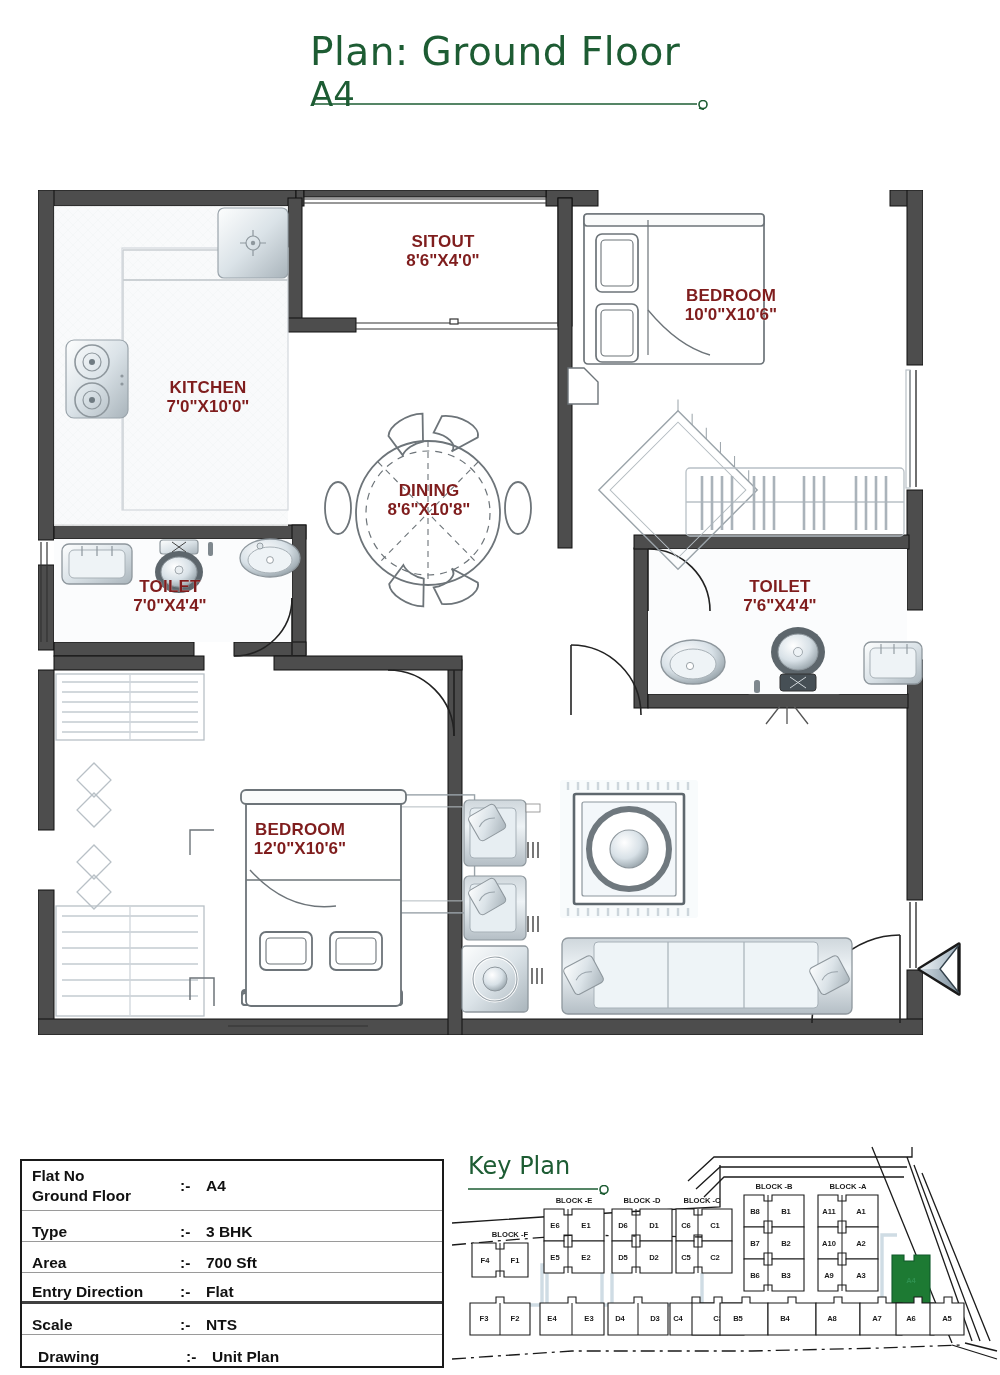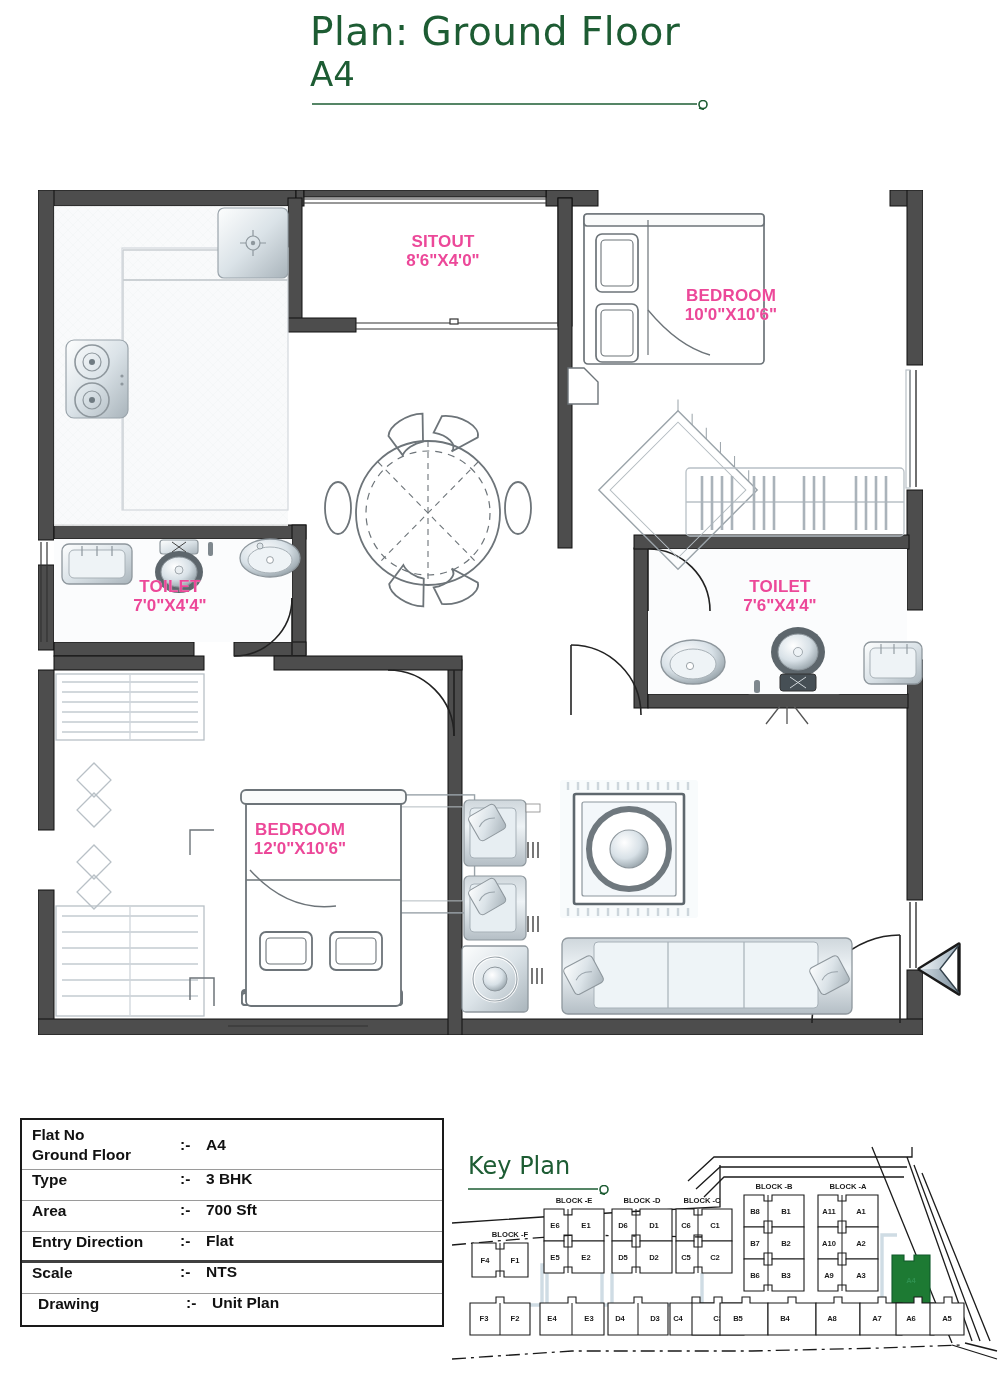--- a/index.html
+++ b/index.html
@@ -7,49 +7,49 @@
     width:1000px;height:1375px;background:#ffffff;
     font-family:"Liberation Sans", sans-serif;
     position:relative;overflow:hidden;
   }
   .page{position:absolute;inset:0;}
 
   
   .title-wrap{position:absolute;left:310px;top:10px;width:560px;}
   .title-line{
     color:#1d5c33;font-size:39px;line-height:44px;font-weight:400;
-    letter-spacing:0.5px;font-family:"DejaVu Sans", sans-serif;
+    letter-spacing:0.5px;font-family:"DejaVu Sans", sans-serif;margin-top:20px;
   }
   .title-sub{
     color:#1d5c33;font-size:34px;line-height:36px;margin-top:2px;
     font-family:"DejaVu Sans", sans-serif;
   }
   .title-rule{position:absolute;left:312px;top:100px;width:400px;height:10px;}
 
   
   .plan{position:absolute;left:38px;top:190px;width:885px;height:845px;}
   .plan svg{display:block;}
 
   
   .rlabel{
-    position:absolute;color:#ec4899;font-weight:bold;text-align:center;
+    position:absolute;color:#7f1d1d;font-weight:bold;text-align:center;
     font-family:"Liberation Sans", sans-serif;line-height:1.12;
     text-shadow:0 0 1px rgba(255,255,255,.9);
     white-space:nowrap;
   }
   .rlabel .n{display:block;font-size:17px;letter-spacing:.2px;}
   .rlabel .d{display:block;font-size:17px;}
 
   
   .infotable{
-    position:absolute;left:20px;top:1118px;width:420px;
+    position:absolute;left:20px;top:1159px;width:420px;
     border:2px solid #1a1a1a;background:#fff;
   }
   .infotable .row{
-    display:flex;align-items:flex-start;border-bottom:1px solid #9a9a9a;
+    display:flex;align-items:flex-end;border-bottom:1px solid #9a9a9a;
     min-height:31px;padding:0 0 0 10px;box-sizing:border-box;
   }
   .infotable .row.tall{min-height:50px;align-items:center;}
   .infotable .row.thick{border-bottom:3px solid #404040;}
   .infotable .row:last-child{border-bottom:none;padding-left:16px;}
   .infotable .k{
     font-size:15.5px;font-weight:bold;color:#111;width:148px;flex:0 0 148px;
     line-height:1.25;
   }
   .infotable .s{font-size:15.5px;font-weight:bold;color:#111;width:26px;flex:0 0 26px;}
@@ -433,21 +433,29 @@
       <g stroke="#b9c1c7" stroke-width="1.2" fill="none">
         <rect x="868" y="180" width="4" height="118"></rect>
       </g>
     </svg>
 
     <div class="rlabel" style="left:335px;top:42px;width:140px;">
       <span class="n">SITOUT</span>
       <span class="d">8'6"X4'0"</span>
     </div>
 
-
+    <div class="rlabel" style="left:95px;top:188px;width:150px;">
+      <span class="n">KITCHEN</span>
+      <span class="d">7'0"X10'0"</span>
+    </div>
+
+    <div class="rlabel" style="left:318px;top:291px;width:146px;">
+      <span class="n">DINING</span>
+      <span class="d">8'6"X10'8"</span>
+    </div>
 
     <div class="rlabel" style="left:612px;top:96px;width:162px;">
       <span class="n">BEDROOM</span>
       <span class="d">10'0"X10'6"</span>
     </div>
 
     <div class="rlabel" style="left:62px;top:387px;width:140px;">
       <span class="n">TOILET</span>
       <span class="d">7'0"X4'4"</span>
     </div>

